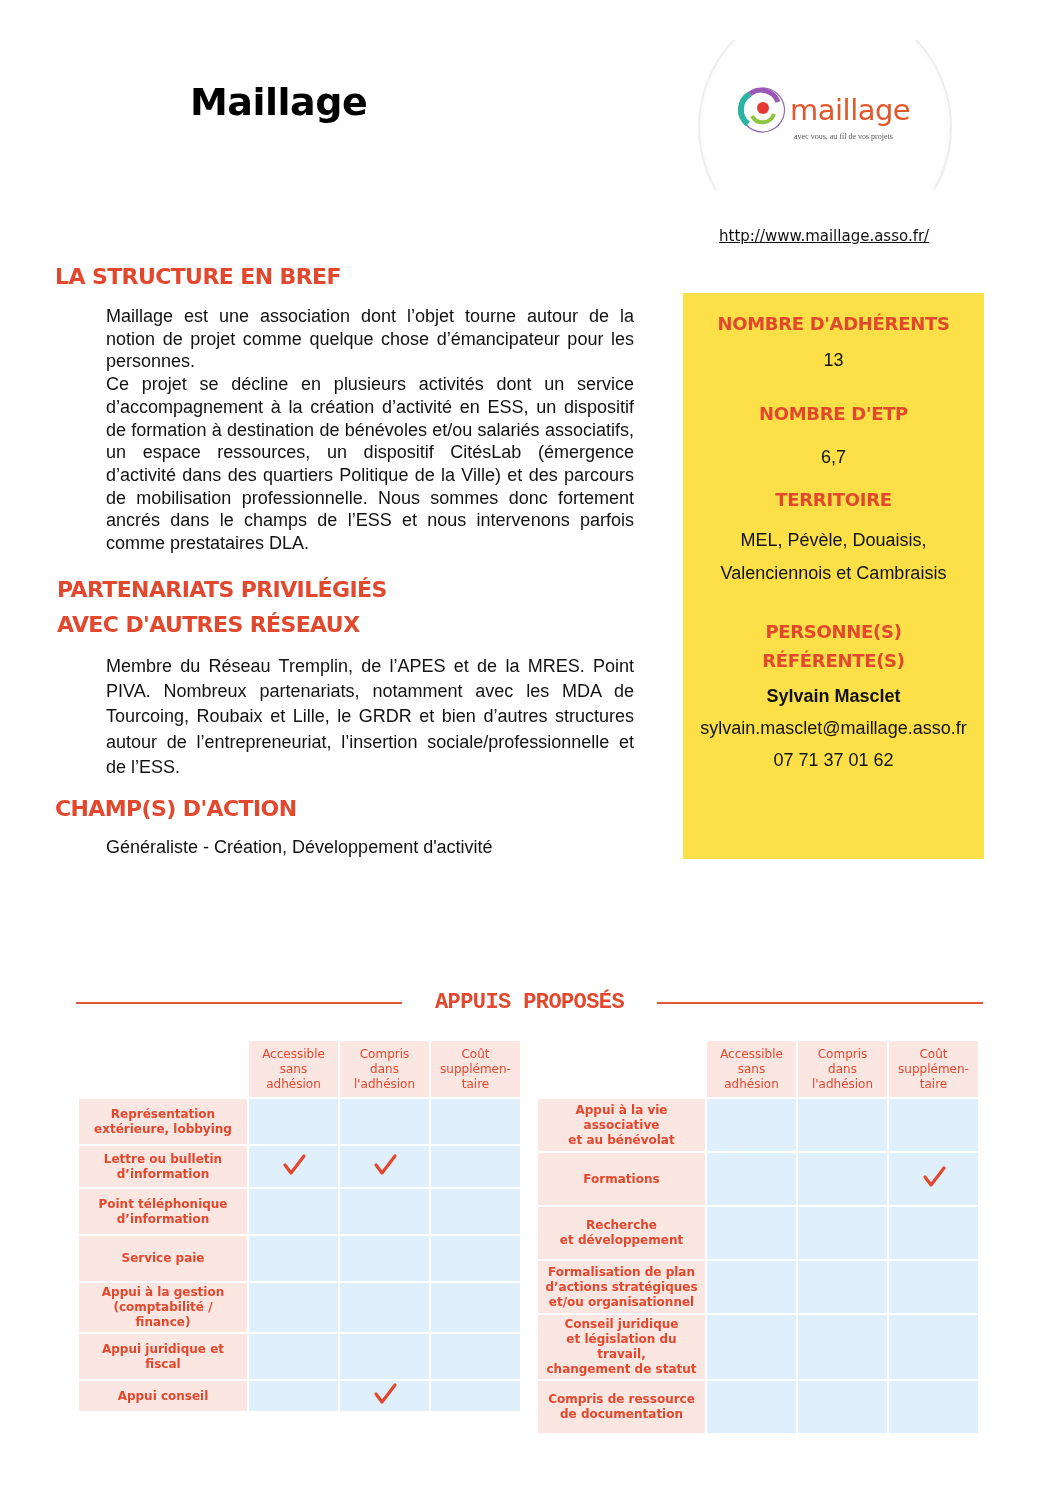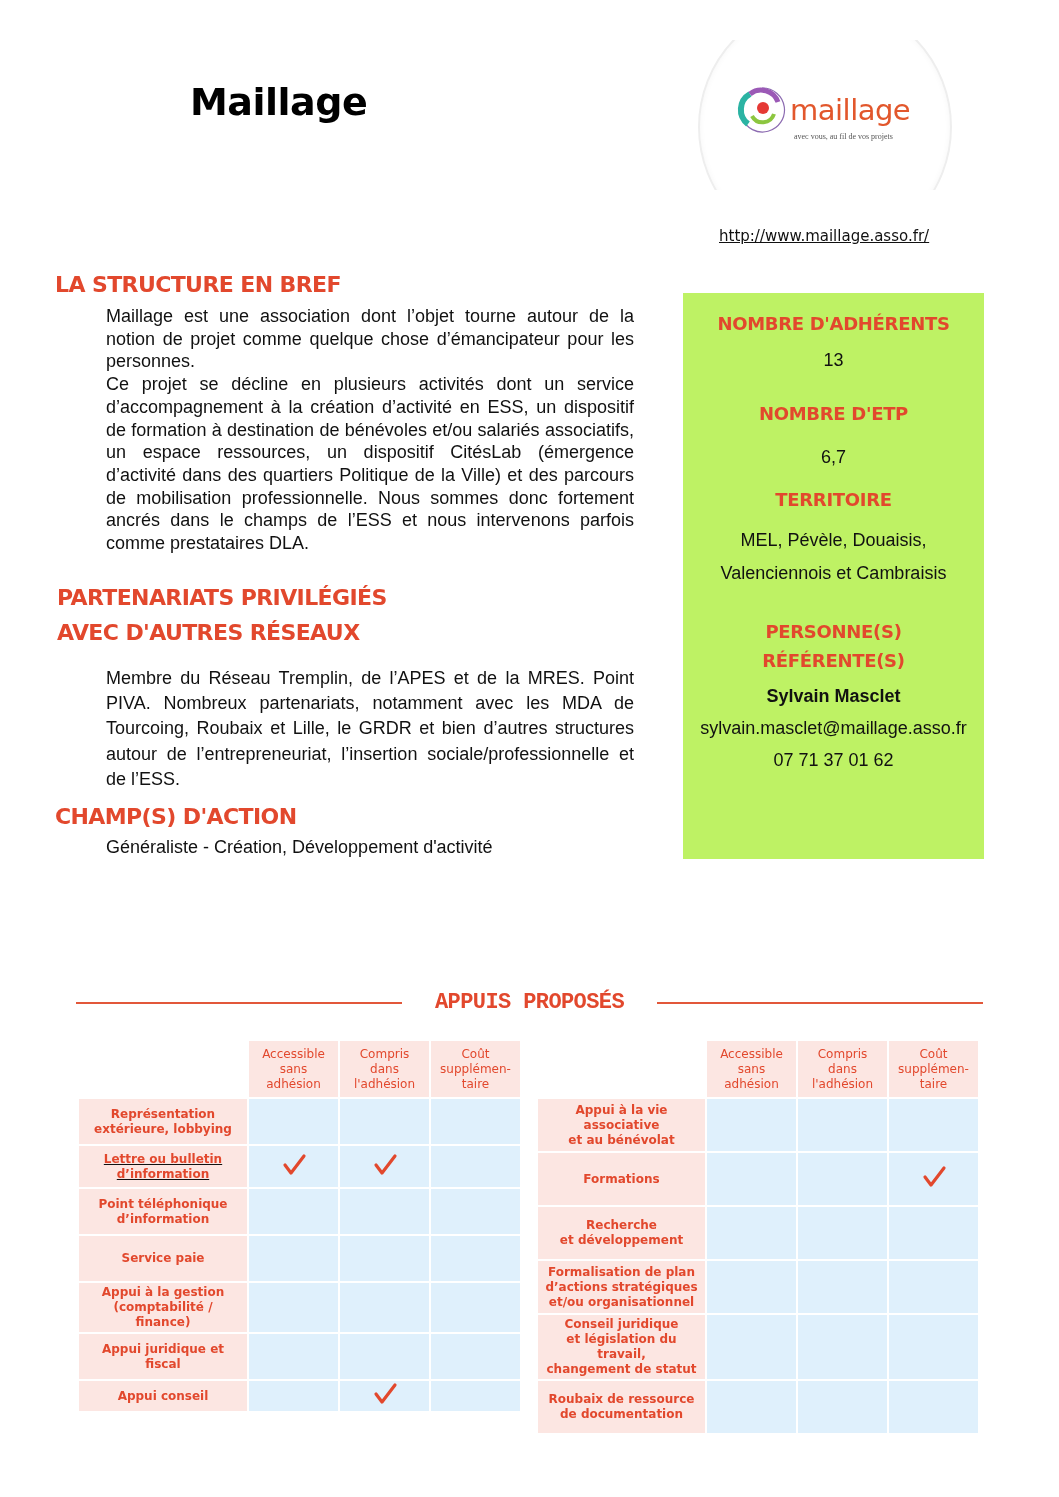--- a/index.html
+++ b/index.html
@@ -9,25 +9,25 @@
   .title { position: absolute; left: 190px; top: 80px; font-size: 38px; font-weight: bold; font-family: "DejaVu Sans", sans-serif; letter-spacing: -0.5px; color: #000; }
 
   .logo-wrap { position: absolute; left: 698px; top: 40px; width: 254px; height: 150px; overflow: hidden; }
   .logo-circle { position: absolute; left: 0; top: -40px; width: 254px; height: 254px; border-radius: 50%; border: 2px solid #eeeeee; background: #fff; box-shadow: 0 0 6px rgba(0,0,0,0.04) inset; }
   .logo-mark { position: absolute; left: 38px; top: 44px; width: 52px; height: 52px; }
   .logo-word { position: absolute; left: 92px; top: 53px; font-family: "DejaVu Sans", sans-serif; font-size: 29px; color: #e2572c; letter-spacing: -0.5px; }
   .logo-tag { position: absolute; left: 96px; top: 92px; font-family: Liberation Serif, serif; font-size: 8px; color: #555; white-space: nowrap; }
 
   .url { position: absolute; left: 719px; top: 227px; font-size: 16px; color: #111; text-decoration: underline; font-family: "DejaVu Sans", sans-serif; font-size: 15px; }
 
-  .h2 { position: absolute; color: #e2482d; font-weight: bold; font-size: 22px; font-family: "DejaVu Sans", sans-serif; letter-spacing: -0.6px; margin-top: 8px; }
+  .h2 { position: absolute; color: #e2482d; font-weight: bold; font-size: 22px; font-family: "DejaVu Sans", sans-serif; letter-spacing: -0.6px; }
   .para { position: absolute; left: 106px; width: 528px; font-size: 18px; line-height: 22.7px; text-align: justify; color: #111; }
   .para p { margin: 0; }
 
-  .sidebar { position: absolute; left: 683px; top: 293px; width: 301px; height: 566px; background: #bef264; text-align: center; }
+  .sidebar { position: absolute; left: 683px; top: 293px; width: 301px; height: 566px; background: #fde047; text-align: center; }
   .sb-h { position: absolute; left: 0; width: 100%; color: #e2482d; font-weight: bold; font-size: 18px; font-family: "DejaVu Sans", sans-serif; letter-spacing: -0.3px; line-height: 29px; }
   .sb-v { position: absolute; left: 0; width: 100%; font-size: 18px; color: #111; line-height: 32px; }
   .sb-name { font-weight: bold; }
 
   .appuis-line { position: absolute; top: 1002px; height: 2px; background: #e2573a; }
   .appuis-title { position: absolute; left: 0; width: 1059px; top: 990px; text-align: center; color: #e2482d; font-weight: bold; font-size: 22px; font-family: Liberation Mono, monospace; letter-spacing: -0.6px; }
 
   table.grid { position: absolute; border-collapse: separate; border-spacing: 2px; }
   table.grid th { background: #fce6e2; color: #e2482d; font-weight: normal; font-size: 12px; line-height: 15px; padding: 4px 2px; text-align: center; vertical-align: middle; font-family: "DejaVu Sans", sans-serif; }
   table.grid th.blank { background: transparent; }
@@ -57,21 +57,21 @@
 <a class="url">http://www.maillage.asso.fr/</a>
 
 <div class="h2" style="left:55px; top:264px;">LA STRUCTURE EN BREF</div>
 <div class="para" style="top:305px;">
   <p>Maillage est une association dont l’objet tourne autour de la notion de projet comme quelque chose d’émancipateur pour les personnes.</p>
   <p>Ce projet se décline en plusieurs activités dont un service d’accompagnement à la création d’activité en ESS, un dispositif de formation à destination de bénévoles et/ou salariés associatifs, un espace ressources, un dispositif CitésLab (émergence d’activité dans des quartiers Politique de la Ville) et des parcours de mobilisation professionnelle. Nous sommes donc fortement ancrés dans le champs de l’ESS et nous intervenons parfois comme prestataires DLA.</p>
 </div>
 
 <div class="h2" style="left:57px; top:577px;">PARTENARIATS PRIVILÉGIÉS</div>
 <div class="h2" style="left:57px; top:612px;">AVEC D'AUTRES RÉSEAUX</div>
-<div class="para" style="top:654px; line-height:25.2px;margin-top:12px;">Membre du Réseau Tremplin, de l’APES et de la MRES. Point PIVA. Nombreux partenariats, notamment avec les MDA de Tourcoing, Roubaix et  Lille, le GRDR et bien d’autres structures autour de l’entrepreneuriat, l’insertion sociale/professionnelle et de l’ESS.</div>
+<div class="para" style="top:654px; line-height:25.2px;">Membre du Réseau Tremplin, de l’APES et de la MRES. Point PIVA. Nombreux partenariats, notamment avec les MDA de Tourcoing, Roubaix et  Lille, le GRDR et bien d’autres structures autour de l’entrepreneuriat, l’insertion sociale/professionnelle et de l’ESS.</div>
 
 <div class="h2" style="left:55px; top:796px;">CHAMP(S) D'ACTION</div>
 <div class="para" style="top:836px;">Généraliste - Création, Développement d'activité</div>
 
 <div class="sidebar">
   <div class="sb-h" style="top:16px;">NOMBRE D'ADHÉRENTS</div>
   <div class="sb-v" style="top:51px;">13</div>
   <div class="sb-h" style="top:106px;">NOMBRE D'ETP</div>
   <div class="sb-v" style="top:148px;">6,7</div>
   <div class="sb-h" style="top:192px;">TERRITOIRE</div>
@@ -103,21 +103,21 @@
       <th><span>Coût</span><br><span>supplémen-</span><br><span>taire</span></th>
     </tr>
   </thead>
   <tbody>
       <tr style="height: 45px;">
         <td class="label"><span>Représentation</span><br><span>extérieure, lobbying</span></td>
         <td class="cell"></td>
         <td class="cell"></td>
         <td class="cell"></td>
       </tr>
-      <tr style="height: 41px; text-decoration: underline;">
+      <tr style="height: 41px;">
         <td class="label"><span>Lettre ou bulletin</span><br><span>d’information</span></td>
         <td class="cell"><svg class="check" viewBox="0 0 26 26">
             <path d="M4 13 L10 21 L23 4" fill="none" stroke="#e2482d" stroke-width="3.2" stroke-linecap="round" stroke-linejoin="round"></path>
           </svg></td>
         <td class="cell"><svg class="check" viewBox="0 0 26 26">
             <path d="M4 13 L10 21 L23 4" fill="none" stroke="#e2482d" stroke-width="3.2" stroke-linecap="round" stroke-linejoin="round"></path>
           </svg></td>
         <td class="cell"></td>
       </tr>
       <tr style="height: 45px;">
@@ -197,19 +197,19 @@
         <td class="cell"></td>
         <td class="cell"></td>
       </tr>
       <tr style="height: 52px;">
         <td class="label"><span>Conseil juridique</span><br><span>et législation du travail,</span><br><span>changement de statut</span></td>
         <td class="cell"></td>
         <td class="cell"></td>
         <td class="cell"></td>
       </tr>
       <tr style="height: 52px;">
-        <td class="label"><span>Roubaix de ressource</span><br><span>de documentation</span></td>
+        <td class="label"><span>Compris de ressource</span><br><span>de documentation</span></td>
         <td class="cell"></td>
         <td class="cell"></td>
         <td class="cell"></td>
       </tr>
     </tbody>
 </table>
 
 </body></html>

